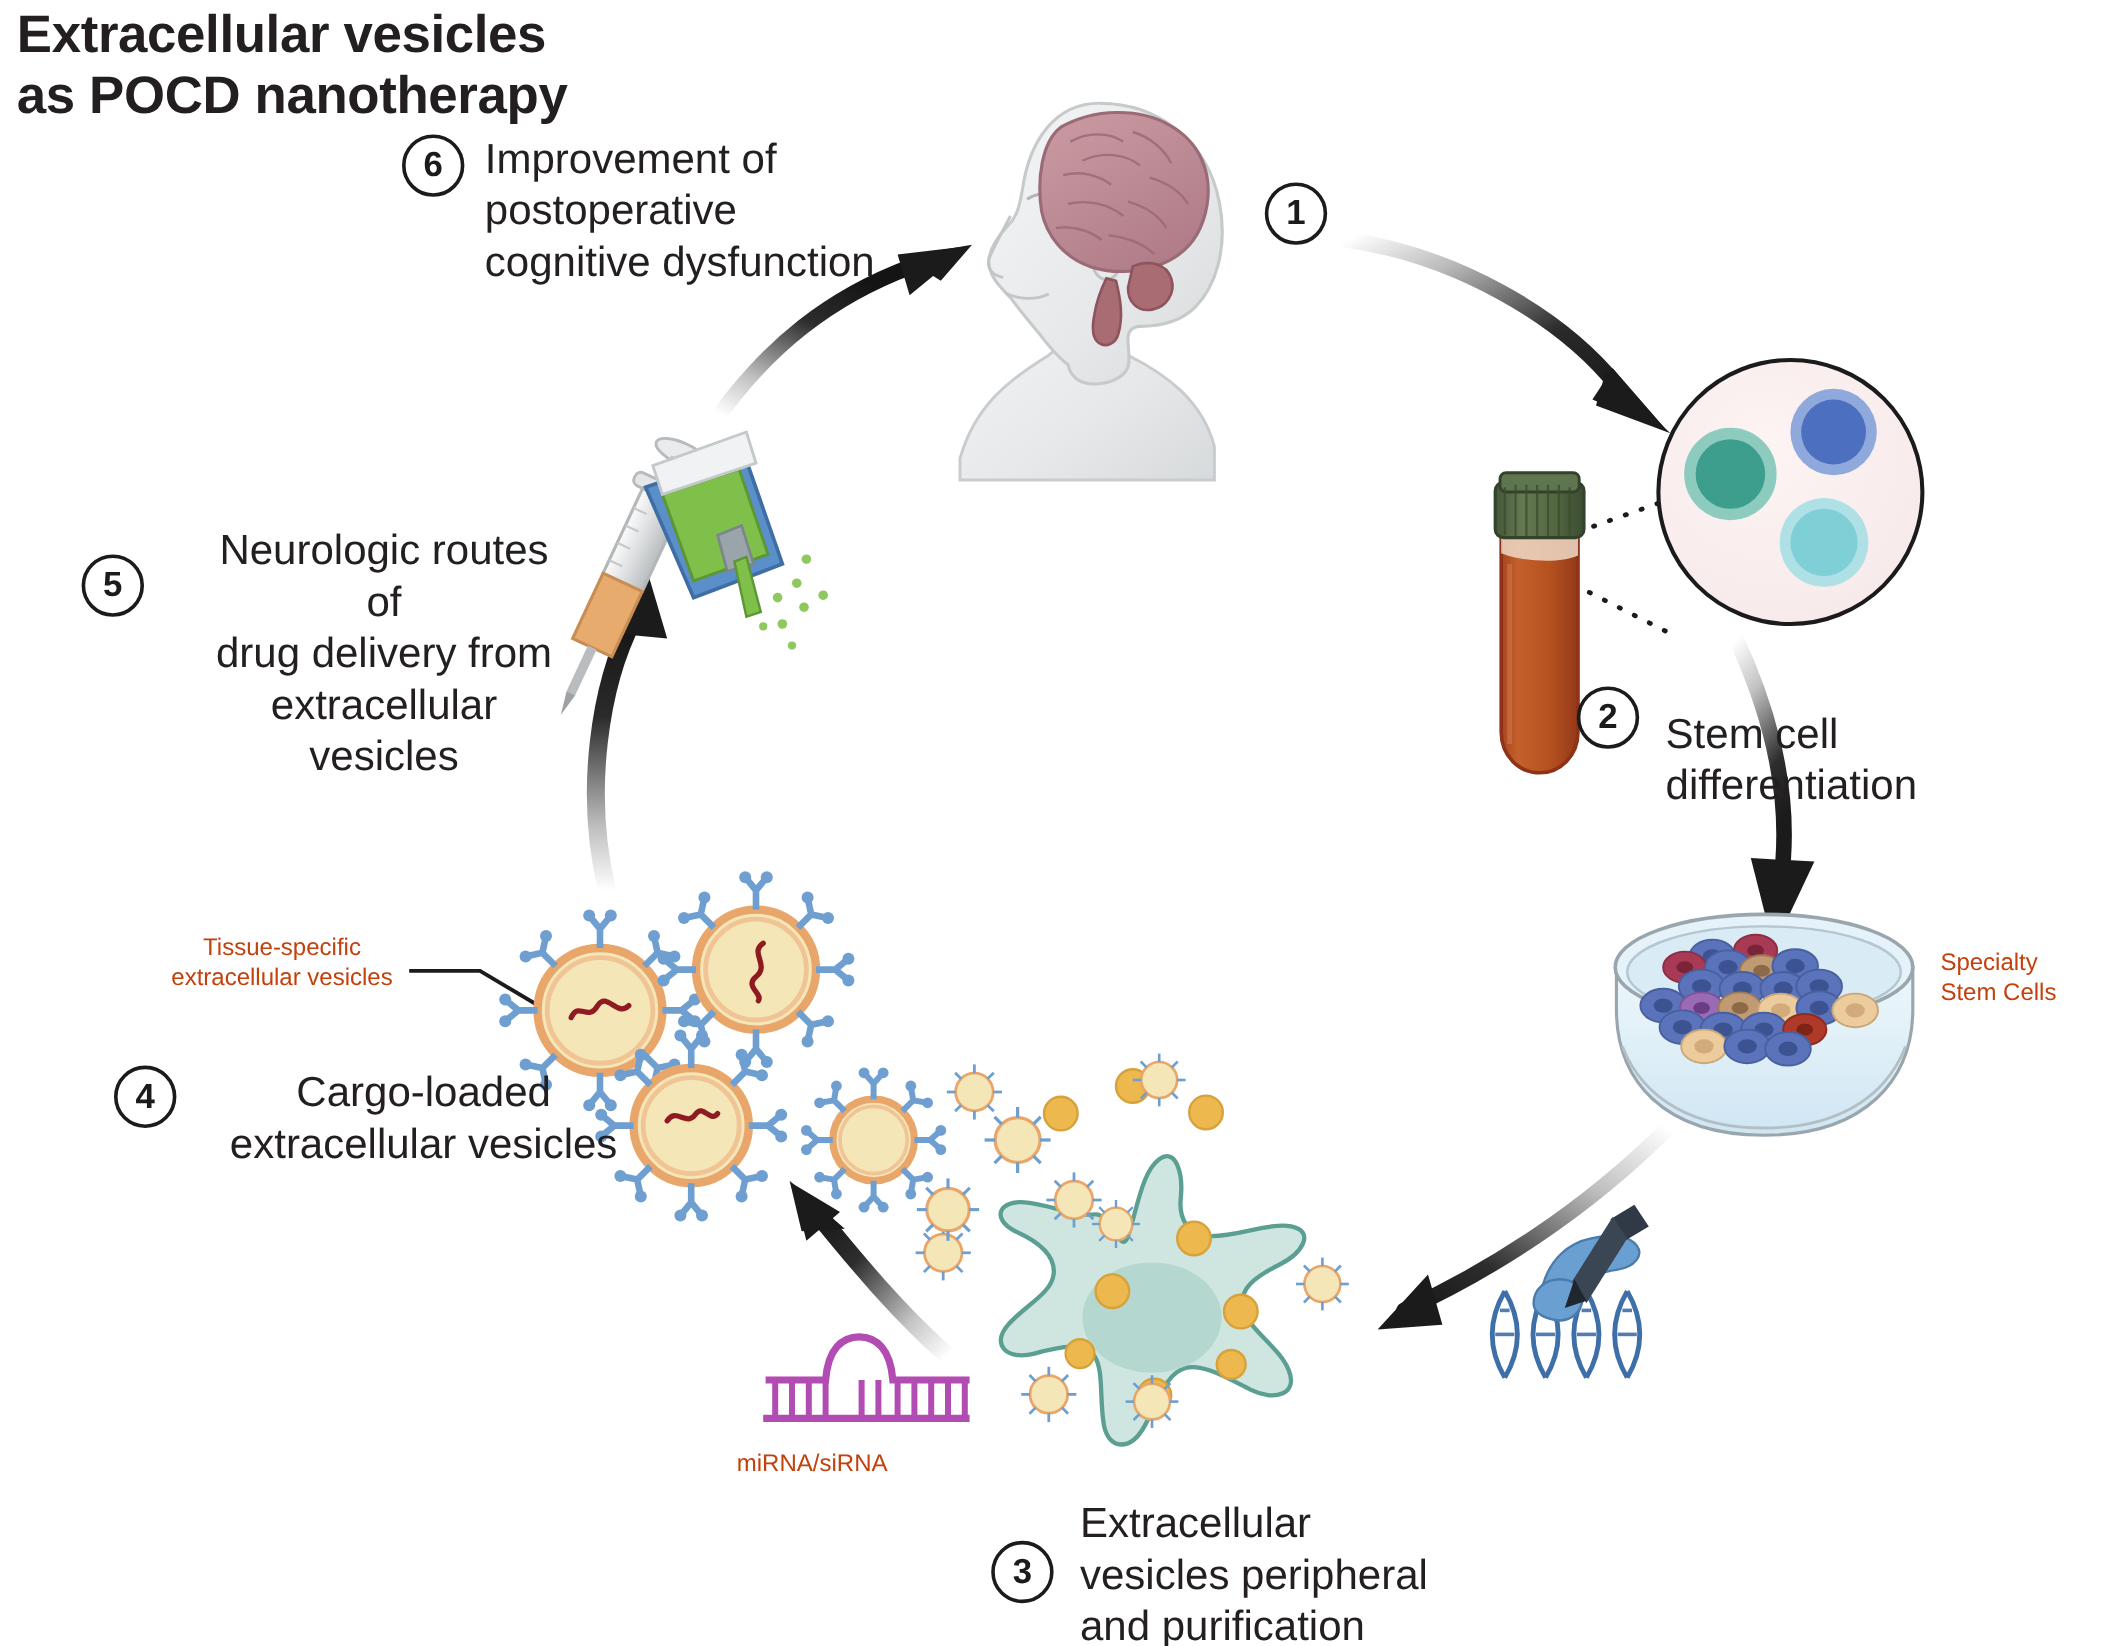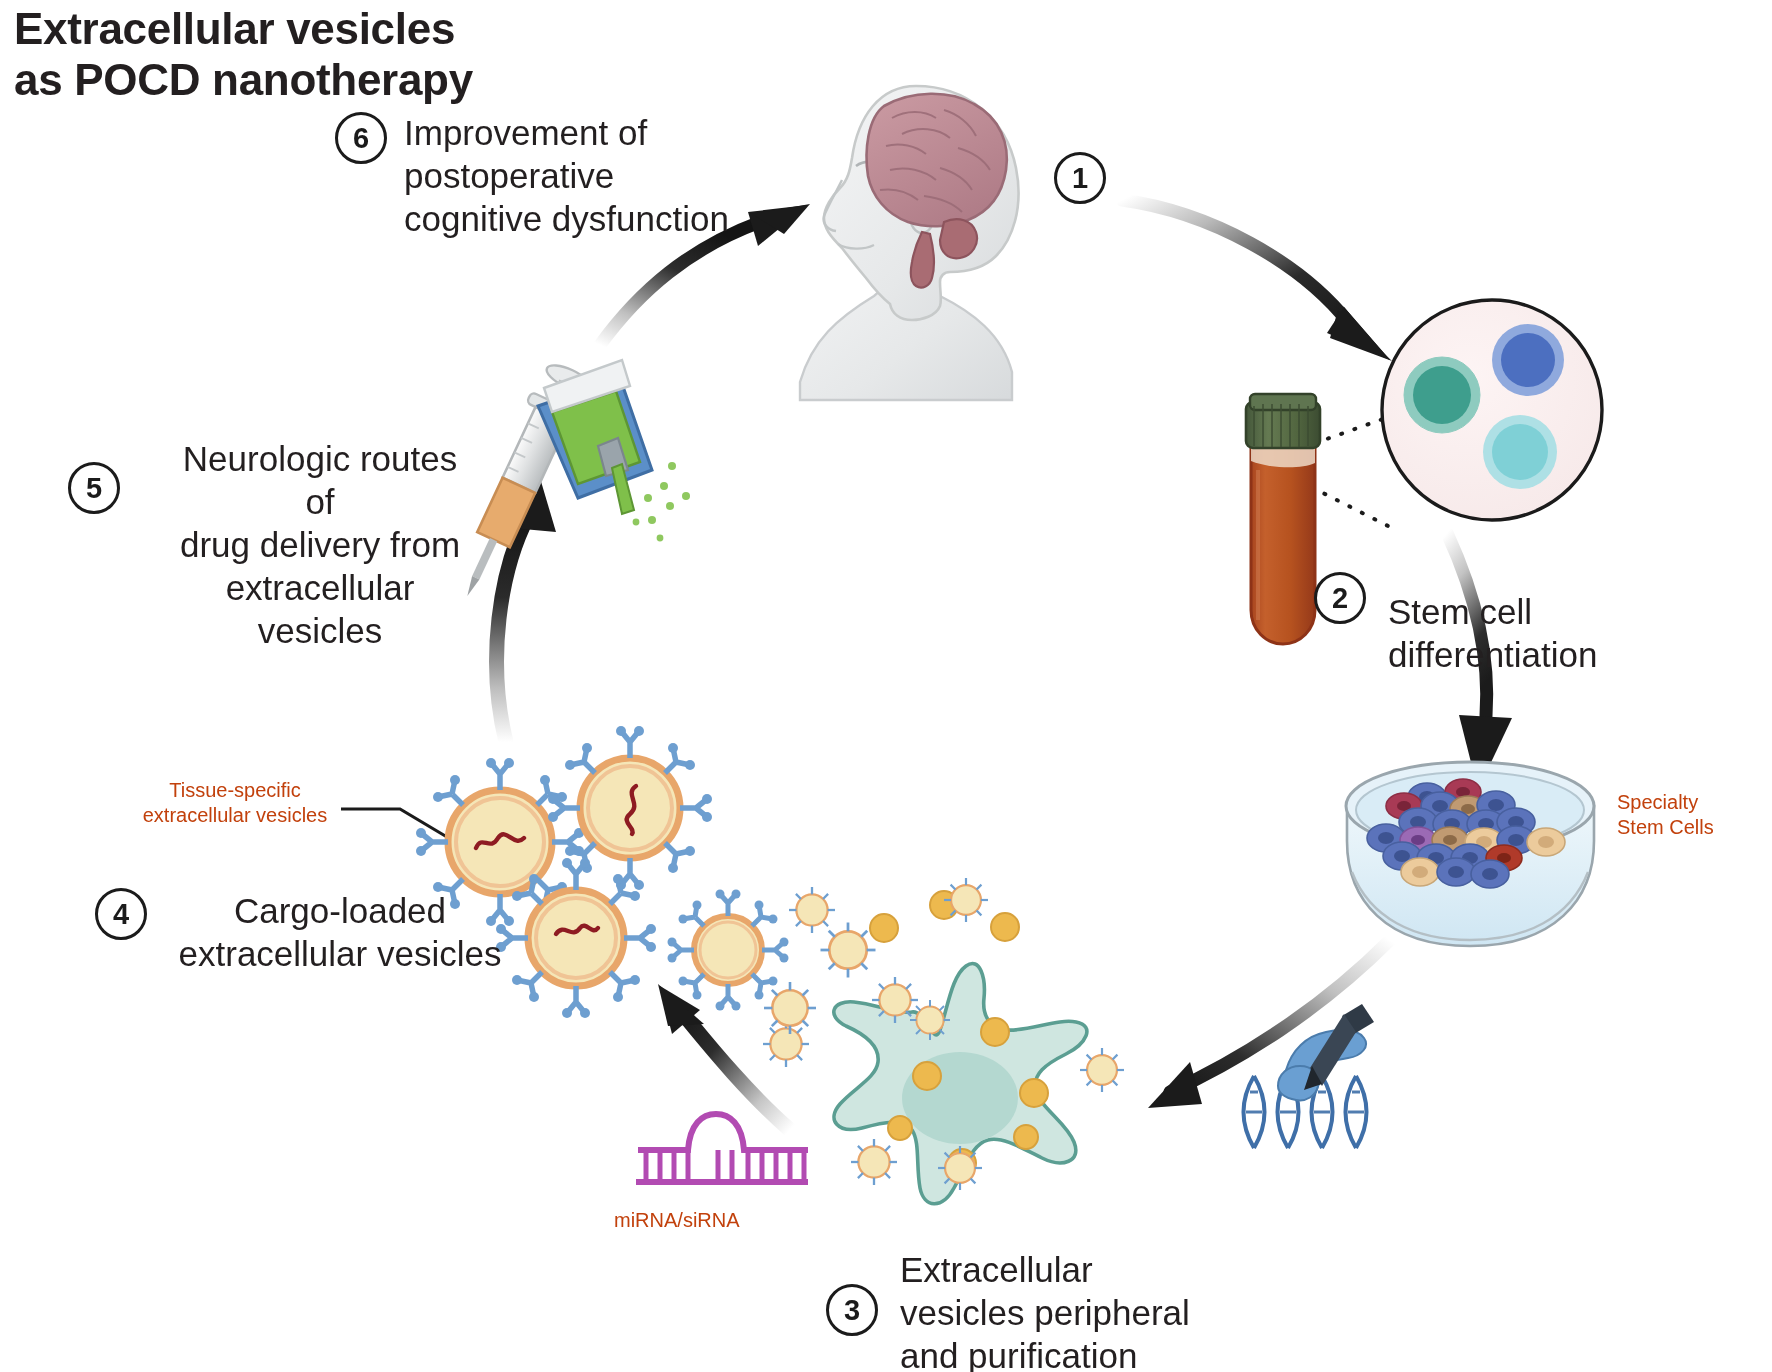--- a/index.html
+++ b/index.html
@@ -777,21 +777,21 @@
   </div>
   <div class="abs step-label" style="left:900px; top:1248px; width:310px;">Extracellular
 vesicles peripheral
 and purification</div>
 
   <div class="abs plain-label" style="left:614px; top:1208px; width:260px;">miRNA/siRNA</div>
 
   <div class="abs" style="left:95px; top:888px;">
     <div class="step-circle">4</div>
   </div>
-  <div class="abs step-label" style="left:175px; top:889px; width:330px; text-align:center;">Cargo-loaded
+  <div class="abs step-label" style="left:188px; top:889px; width:330px; text-align:center;">Cargo-loaded
 extracellular vesicles</div>
 
   <div class="abs plain-label" style="left:120px; top:778px; width:230px; text-align:center;">Tissue-specific
 extracellular vesicles</div>
 
   <div class="abs" style="left:68px; top:462px;">
     <div class="step-circle">5</div>
   </div>
   <div class="abs step-label" style="left:142px; top:437px; width:300px; text-align:center;margin-left:28px;">Neurologic routes of
 drug delivery from

